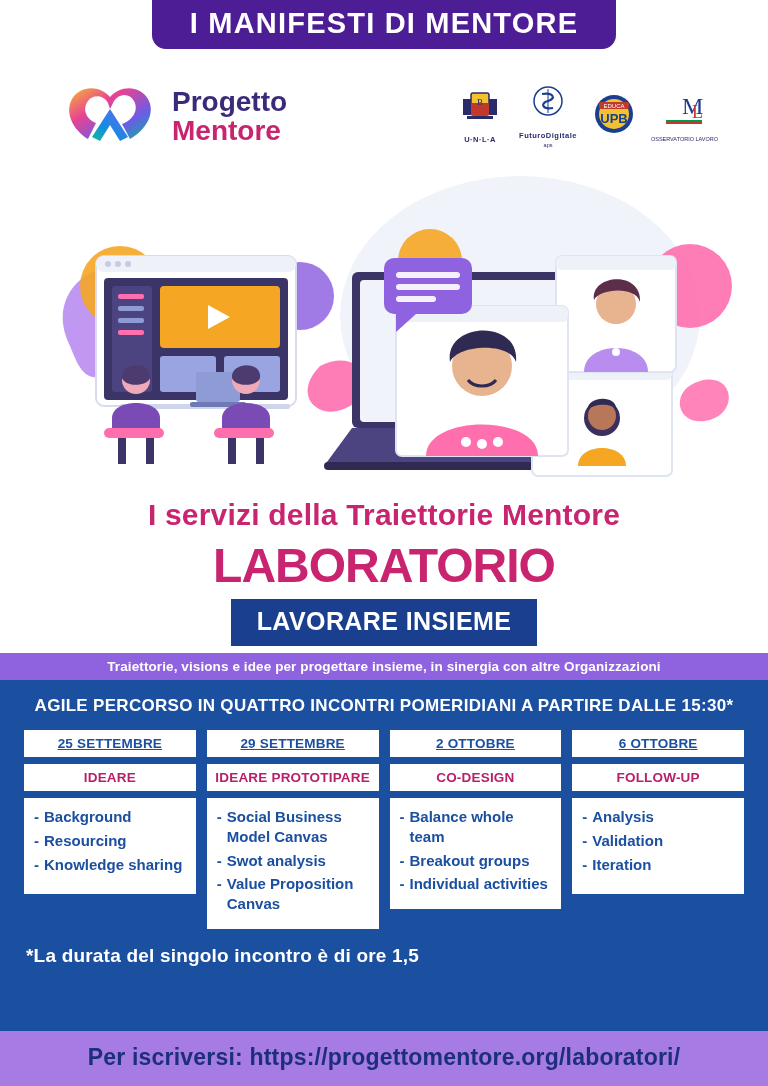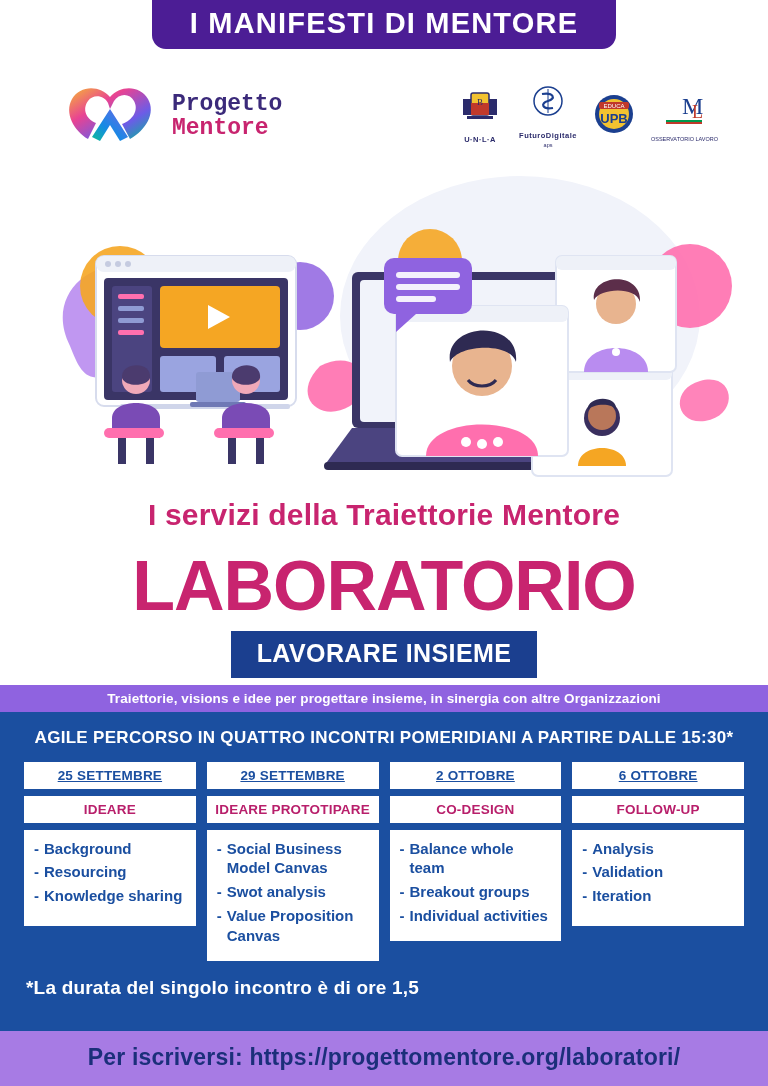--- a/index.html
+++ b/index.html
@@ -39,23 +39,22 @@
   
   .logo-row {
     display: flex;
     align-items: center;
     padding: 14px 40px 0 62px;
     height: 110px;
   }
   .brand { display: flex; align-items: center; gap: 14px; }
   .brand-mark { width: 96px; height: 74px; }
   .brand-text {
-    font-size: 23px; font-weight: bold; line-height: 1.05;
+    font-size: 28px; font-weight: bold; line-height: 1.05;
     color: #3b2a7a;
-    font-family: Liberation Mono, monospace;
   }
   .brand-text .l2 { color: #c8246f; }
 
   .partner-logos {
     display: flex; align-items: center; gap: 16px;
     margin-left: auto;
     padding-right: 10px;
   }
   .plogo { text-align: center; }
   .plogo-cap {
@@ -71,22 +70,22 @@
     margin: 2px 0 0 0;
   }
   .illu svg { display: block; }
 
   
   .titles { text-align: center; padding: 2px 20px 0; }
   .t-sub {
     color: #c8246f; font-size: 30px; font-weight: bold; letter-spacing: .2px;
   }
   .t-main {
-    color: #c8246f; font-size: 70px; font-weight: bold; line-height: .98;
-    letter-spacing: -1px; margin-top: 20px; text-align: center;
+    color: #c8246f; font-size: 48px; font-weight: bold; line-height: .98;
+    letter-spacing: -1px; margin-top: 10px; text-align: center;
   }
   .t-badge-wrap { display:flex; justify-content:center; margin-top: 10px; }
   .t-badge {
     background: #1b3f8f; color: #ffffff; font-size: 25px; font-weight: bold;
     padding: 8px 26px 10px; letter-spacing: .4px;
   }
   .t-strip-wrap { display:flex; justify-content:center; margin-top: 7px; }
   .t-strip {
     background: #8f63e0; color: #ffffff; font-size: 13.5px; font-weight: bold;
     padding: 6px 14px; width: 100%; text-align: center; letter-spacing: .1px;

